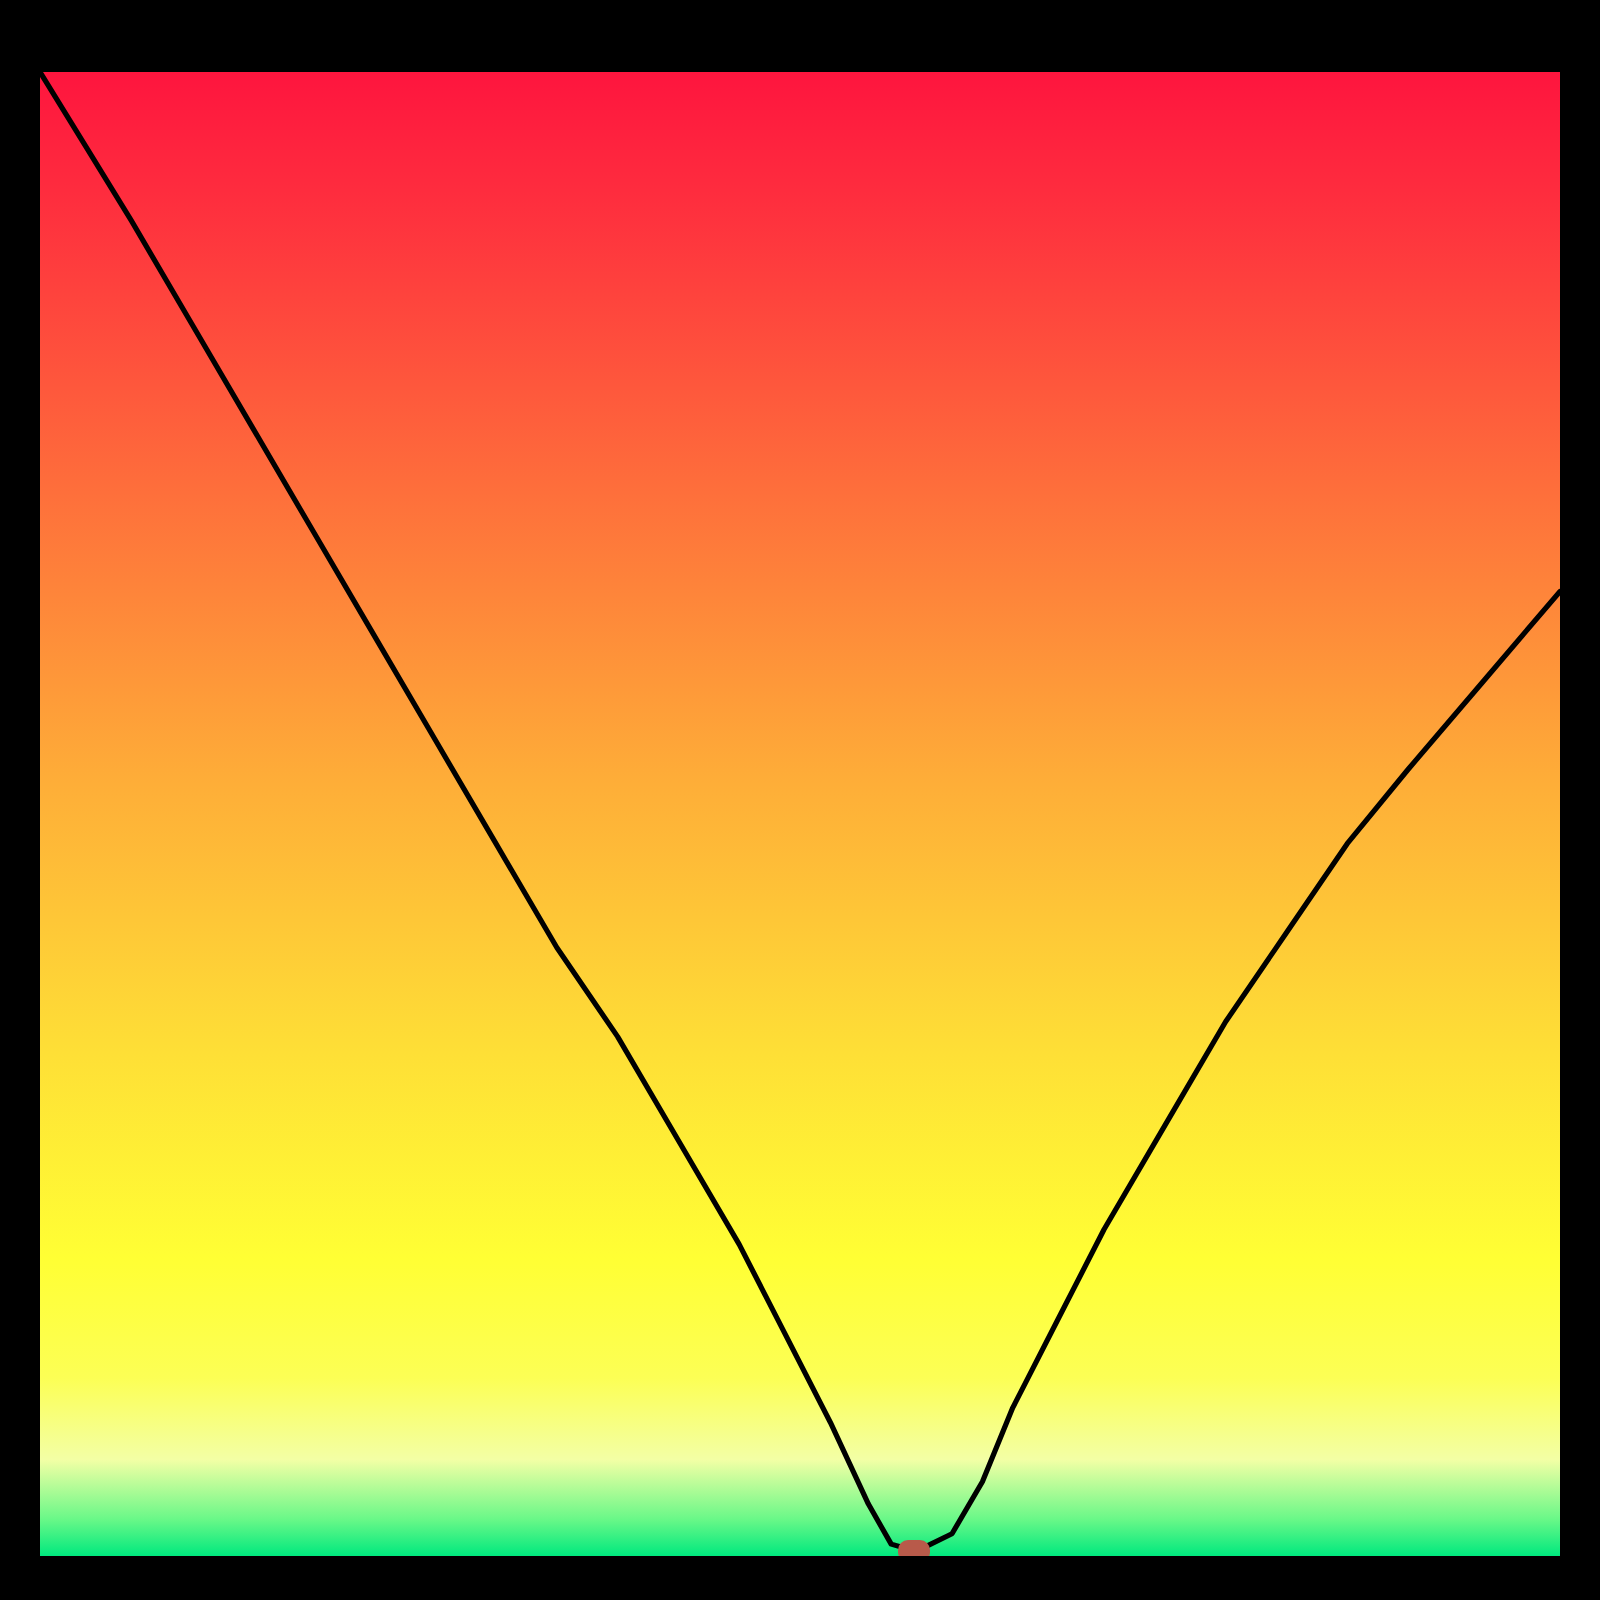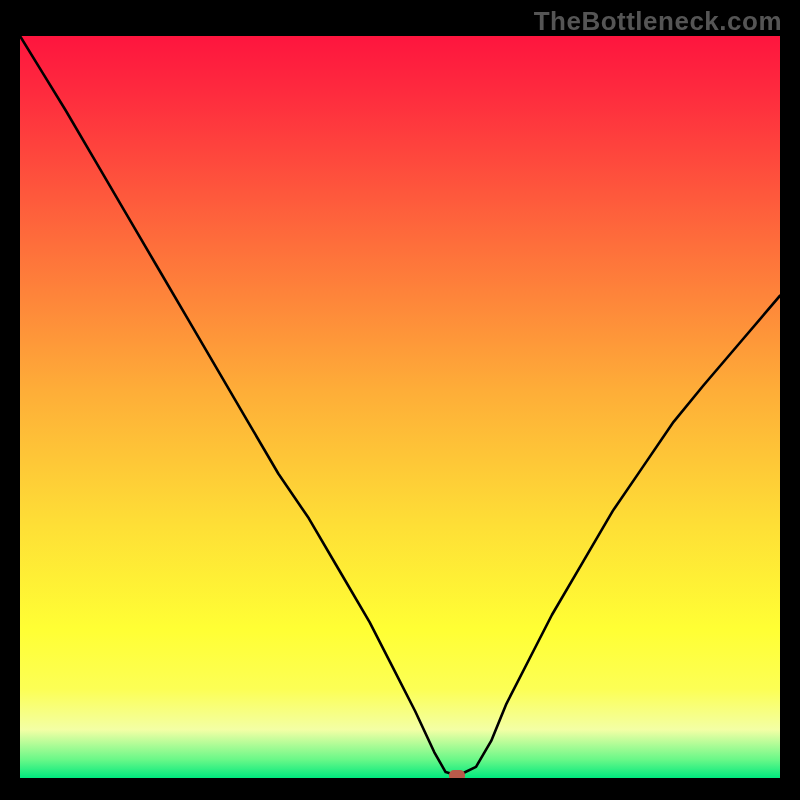--- a/index.html
+++ b/index.html
@@ -42,21 +42,20 @@
   }
   .marker {
     fill: #b85a4a;
   }
 </style>
 </head>
 <body>
 
 <div class="frame">
 
-  <div class="watermark">TheBottleneck.com</div>
 
   <div class="plot">
     <svg viewBox="0 0 760 742" preserveAspectRatio="none">
       <defs>
         <linearGradient id="bg-grad" x1="0" y1="0" x2="0" y2="1">
         <stop offset="0.00%" stop-color="#fe153e"></stop>
             <stop offset="8.00%" stop-color="#fe2c3e"></stop>
             <stop offset="28.00%" stop-color="#fe6e3b"></stop>
             <stop offset="48.00%" stop-color="#feae38"></stop>
             <stop offset="66.00%" stop-color="#fedf36"></stop>

